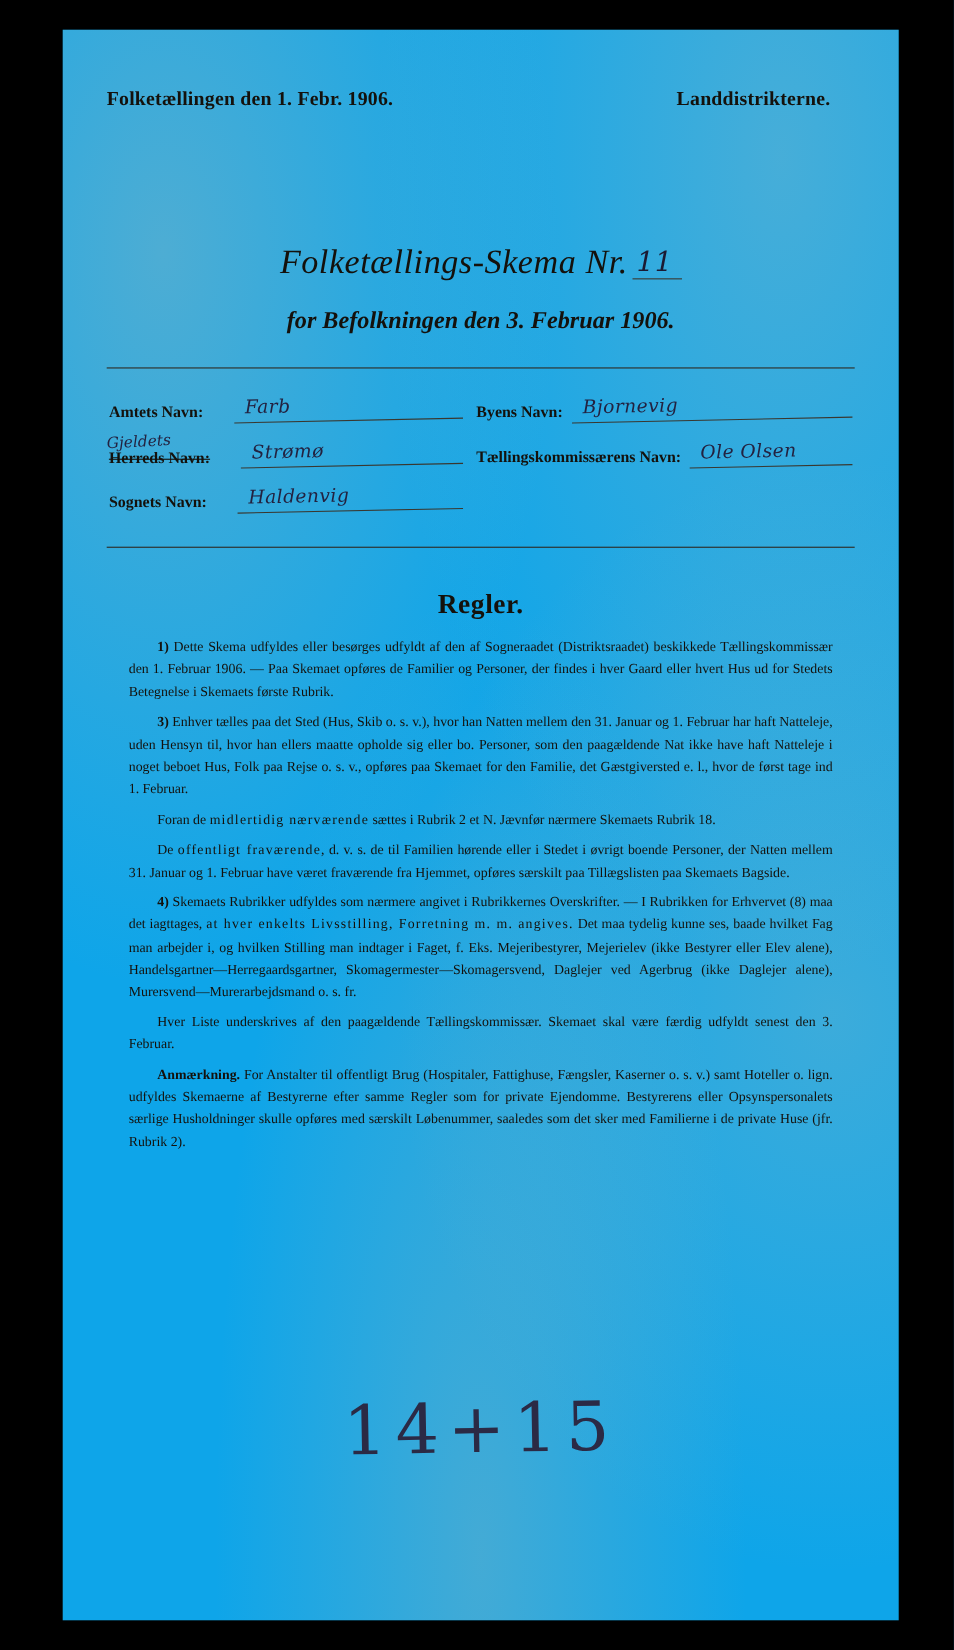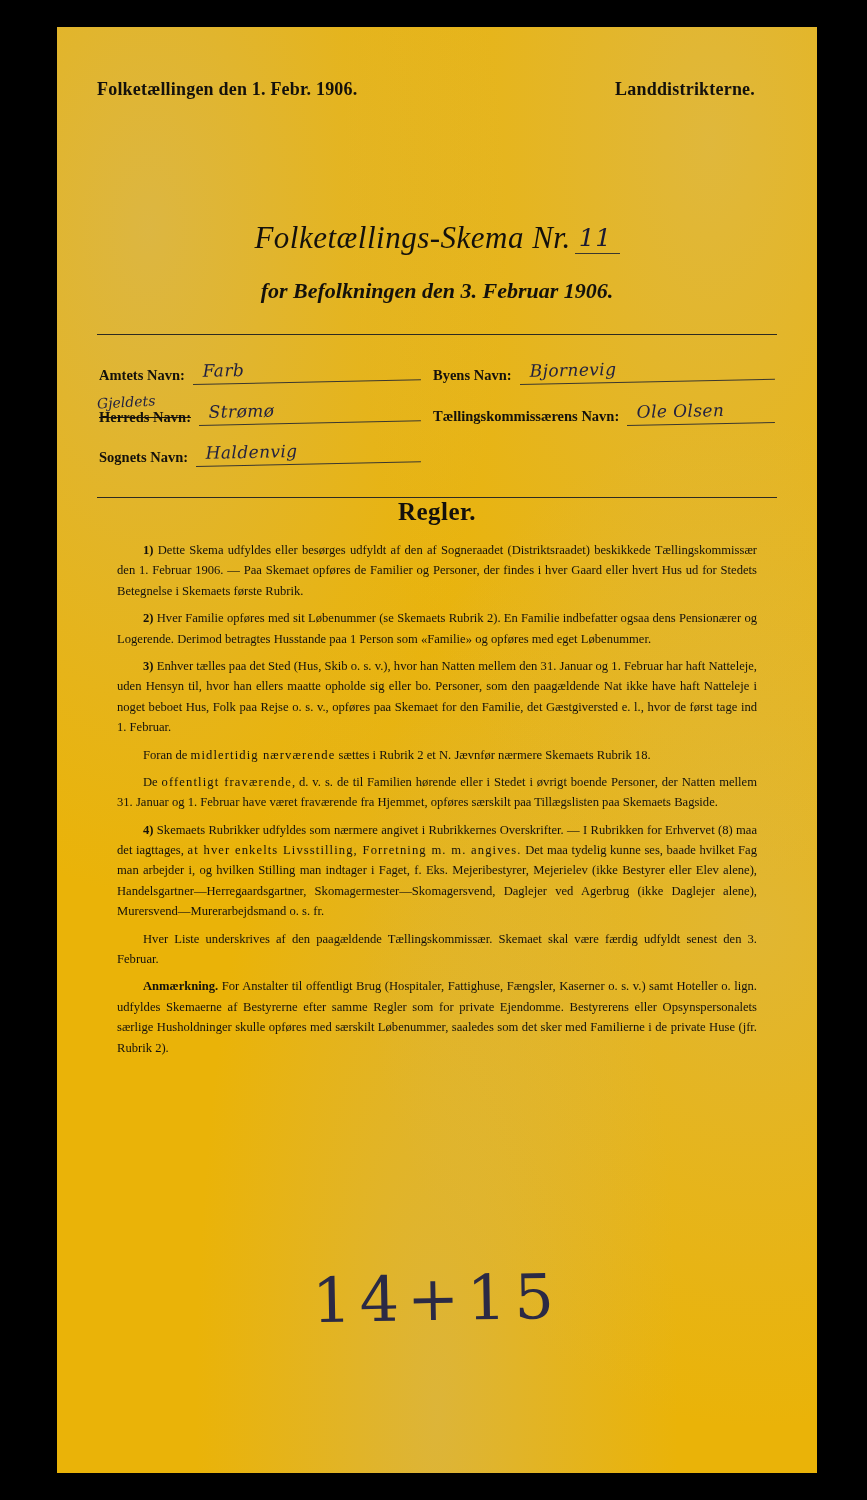--- a/index.html
+++ b/index.html
@@ -12,21 +12,21 @@
     height: 1500px;
     overflow: hidden;
     font-family: "Liberation Serif", serif;
   }
   .page {
     position: absolute;
     left: 57px;
     top: 27px;
     width: 760px;
     height: 1446px;
-    background: #eab308;
+    background: #0ea5e9;
     box-sizing: border-box;
     overflow: hidden;
   }
   
   .page::before {
     content: "";
     position: absolute;
     inset: 0;
     background:
       radial-gradient(ellipse at 12% 14%, rgba(195,188,172,.35) 0%, rgba(195,188,172,0) 38%),
@@ -128,40 +128,41 @@
     min-height: 22px;
     font-family: "DejaVu Serif", serif;
     font-style: italic;
     font-size: 17px;
     color: #232240;
     padding: 0 4px 1px 10px;
     letter-spacing: .4px;
     transform: rotate(-1.2deg);
     transform-origin: left bottom;
   }
-  .col-left { width: 322px; display: flex; align-items: flex-end; }
+  .col-left { width: 322px; display: flex; align-items: flex-end; gap: 20px; }
   .col-right { flex: 1; display: flex; align-items: flex-end; margin-left: 12px; }
   .col-left .val { }
   .overwrite {
     position: relative;
   }
   .overwrite .hand-over {
     position: absolute;
     left: -2px;
     top: -15px;
     font-family: "DejaVu Serif", serif;
     font-style: italic;
     font-size: 14px;
     color: #232240;
     transform: rotate(-3deg);
     white-space: nowrap;
   }
 
   .regler-head {
     text-align: center;
+    margin-top: 38px;
     font-size: 25px;
     font-weight: bold;
     color: #14110c;
     letter-spacing: .5px;
   }
 
   .rules {
     margin: 14px 36px 0 36px;
     font-size: 12.6px;
     line-height: 1.62;
@@ -240,21 +241,20 @@
         <div class="col-right"></div>
       </div>
     </div>
 
     <hr class="rule thin">
 
     <div class="regler-head">Regler.</div>
 
     <div class="rules">
       <p class="ind"><b>1)</b> <span>Dette Skema udfyldes eller besørges udfyldt af den af Sogneraadet (Distriktsraadet) beskikkede Tællingskommissær den 1. Februar 1906. — Paa Skemaet opføres de Familier og Personer, der findes i hver Gaard eller hvert Hus ud for Stedets Betegnelse i Skemaets første Rubrik.</span></p>
-      <p class="ind"><b>2)</b> <span>Hver Familie opføres med sit Løbenummer (se Skemaets Rubrik 2). En Familie indbefatter ogsaa dens Pensionærer og Logerende. Derimod betragtes Husstande paa 1 Person som «Familie» og opføres med eget Løbenummer.</span></p>
       <p class="ind"><b>3)</b> <span>Enhver tælles paa det Sted (Hus, Skib o. s. v.), hvor han Natten mellem den 31. Januar og 1. Februar har haft Natteleje, uden Hensyn til, hvor han ellers maatte opholde sig eller bo. Personer, som den paagældende Nat ikke have haft Natteleje i noget beboet Hus, Folk paa Rejse o. s. v., opføres paa Skemaet for den Familie, det Gæstgiversted e. l., hvor de først tage ind 1. Februar.</span></p>
       <p class="ind"><span>Foran de </span><span class="sp">midlertidig nærværende</span><span> sættes i Rubrik 2 et N. Jævnfør nærmere Skemaets Rubrik 18.</span></p>
       <p class="ind"><span>De </span><span class="sp">offentligt fraværende</span><span>, d. v. s. de til Familien hørende eller i Stedet i øvrigt boende Personer, der Natten mellem 31. Januar og 1. Februar have været fraværende fra Hjemmet, opføres særskilt paa Tillægslisten paa Skemaets Bagside.</span></p>
       <p class="ind"><b>4)</b> <span>Skemaets Rubrikker udfyldes som nærmere angivet i Rubrikkernes Overskrifter. — I Rubrikken for Erhvervet (8) maa det iagttages, </span><span class="sp">at hver enkelts Livsstilling, Forretning m. m. angives.</span><span> Det maa tydelig kunne ses, baade hvilket Fag man arbejder i, og hvilken Stilling man indtager i Faget, f. Eks. Mejeribestyrer, Mejerielev (ikke Bestyrer eller Elev alene), Handelsgartner—Herregaardsgartner, Skomagermester—Skomagersvend, Daglejer ved Agerbrug (ikke Daglejer alene), Murersvend—Murerarbejdsmand o. s. fr.</span></p>
       <p class="ind"><span>Hver Liste underskrives af den paagældende Tællingskommissær. Skemaet skal være færdig udfyldt senest den 3. Februar.</span></p>
       <p class="ind"><b>Anmærkning.</b><span> For Anstalter til offentligt Brug (Hospitaler, Fattighuse, Fængsler, Kaserner o. s. v.) samt Hoteller o. lign. udfyldes Skemaerne af Bestyrerne efter samme Regler som for private Ejendomme. Bestyrerens eller Opsynspersonalets særlige Husholdninger skulle opføres med særskilt Løbenummer, saaledes som det sker med Familierne i de private Huse (jfr. Rubrik 2).</span></p>
     </div>
 
   </div>
 

